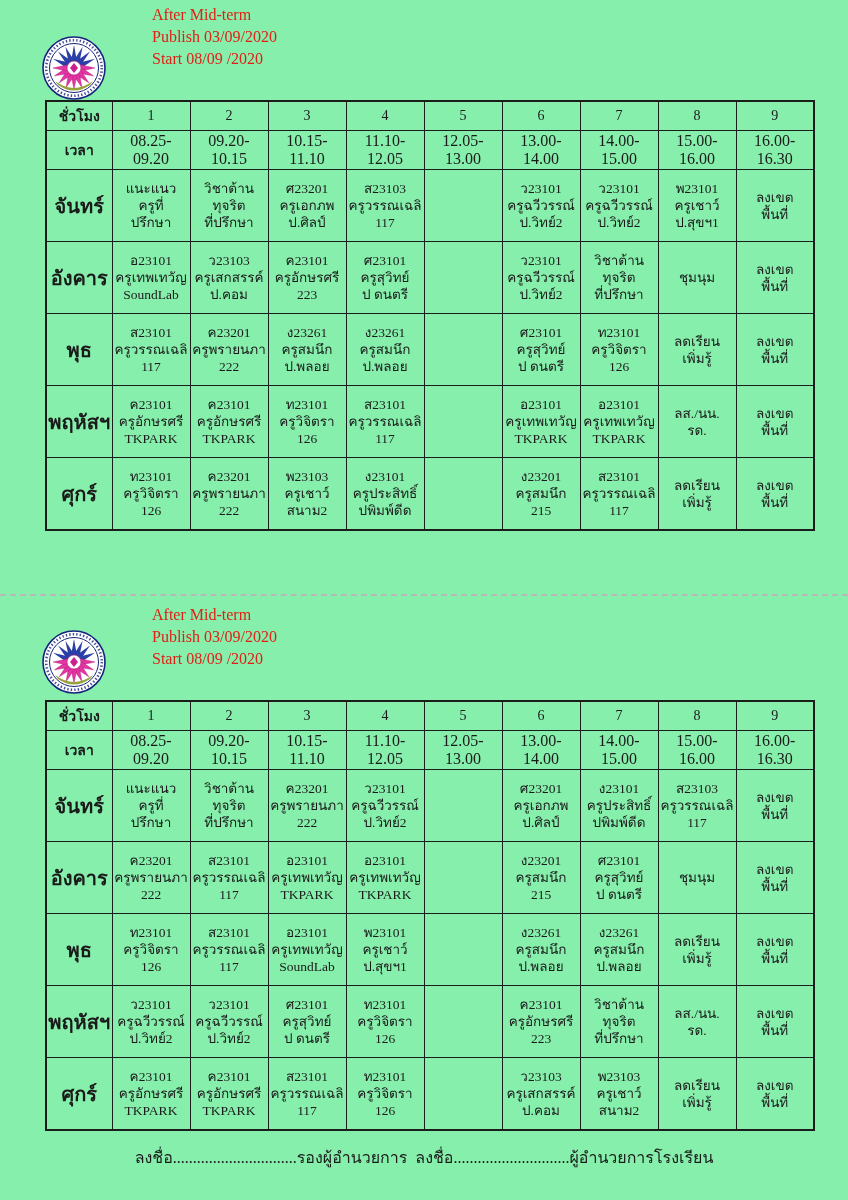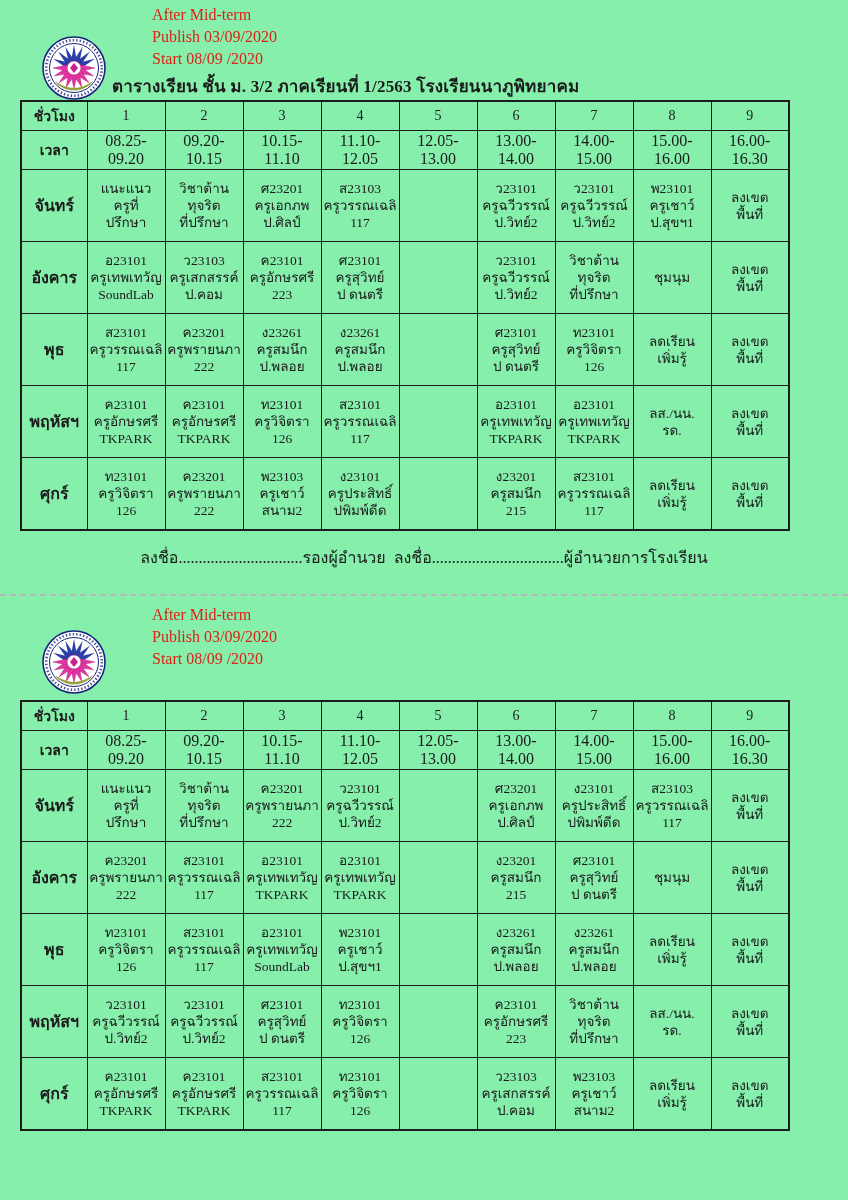--- a/index.html
+++ b/index.html
@@ -18,35 +18,35 @@
   .logo{position:absolute;left:42px;top:36px;}
   .sheet-2 .logo{top:30px;}
   .notes{position:absolute;left:152px;top:4px;line-height:22px;font-size:16px;}
   .note-line{white-space:pre;}
   .sheet-title{
     position:absolute;left:112px;top:72px;
     font-size:17px;font-weight:700;letter-spacing:.2px;white-space:pre;
   }
   table.timetable{
     border-collapse:collapse;table-layout:fixed;
-    width:770px;margin-left:20px;
+    width:770px;margin-left:45px;
     border:2px solid #1c1c1c;
   }
   .timetable th,.timetable td{
     border:1.5px solid #1c1c1c;
     text-align:center;vertical-align:middle;
     padding:1px 1px;overflow:hidden;
     font-weight:normal;
   }
   .timetable col.c-day{width:66px;}
   .row-period th{height:26px;font-size:14px;}
   .row-period th:first-child{font-weight:700;font-size:14px;}
   .row-time th,.row-time td{height:24px;font-size:16px;}
   .row-time th{font-weight:700;font-size:14px;}
-  .row-day th{font-size:16px;font-weight:700;}
+  .row-day th{font-size:20px;font-weight:700;}
   .row-day td{
     height:69px;font-size:13.5px;line-height:17px;
     white-space:pre-line;
   }
   .signature{
     margin:14px 0 0 0;text-align:center;
     font-size:16px;white-space:pre;
   }
   .cut-line{
     position:absolute;left:0;top:594px;width:848px;height:0;
@@ -92,21 +92,20 @@
           <path d="M13 45 Q32 59 51 45 L48 49 Q32 60 16 49 Z" fill="#97a23a"></path>
           <circle cx="32" cy="32" r="7" fill="#ffffff" stroke="#b3146e" stroke-width="0.6"></circle>
           <path d="M32 27 L36 32 L32 37 L28 32 Z" fill="#cc1f8e"></path>
         </svg>
       </span>
       <div class="notes" style="color:#e02015;">
         <div class="note-line">After Mid-term</div>
         <div class="note-line">Publish 03/09/2020</div>
         <div class="note-line">Start 08/09 /2020</div>
       </div>
-      <div class="sheet-title">ตารางเรียน ชั้น ม. 3/2 ภาคเรียนที่ 1/2563 โรงเรียนนาภูพิทยาคม</div>
     </div>
     <table class="timetable">
       <colgroup>
           <col class="c-day">
           <col>
           <col>
           <col>
           <col>
           <col>
           <col>
@@ -266,21 +265,20 @@
             <td>ส23101
 ครูวรรณเฉลิ
 117</td>
             <td>ลดเรียน
 เพิ่มรู้</td>
             <td>ลงเขต
 พื้นที่</td>
           </tr>
         </tbody>
       </table>
-    <p class="signature">ลงชื่อ...............................รองผู้อำนวย  ลงชื่อ.................................ผู้อำนวยการโรงเรียน</p>
   </section>
 
   <div class="cut-line"></div>
 
   <section class="sheet sheet-2">
     <div class="sheet-header">
       <span class="logo">
         <svg viewBox="0 0 64 64" width="64" height="64" aria-hidden="true">
           <defs>
             <path id="rayB2" d="M32 9 L36 31 L28 31 Z"></path>
@@ -485,15 +483,16 @@
             <td>พ23103
 ครูเชาว์
 สนาม2</td>
             <td>ลดเรียน
 เพิ่มรู้</td>
             <td>ลงเขต
 พื้นที่</td>
           </tr>
         </tbody>
       </table>
+    <p class="signature">ลงชื่อ...............................รองผู้อำนวยการ  ลงชื่อ.............................ผู้อำนวยการโรงเรียน</p>
   </section>
 
 </div>
 
 </body></html>

